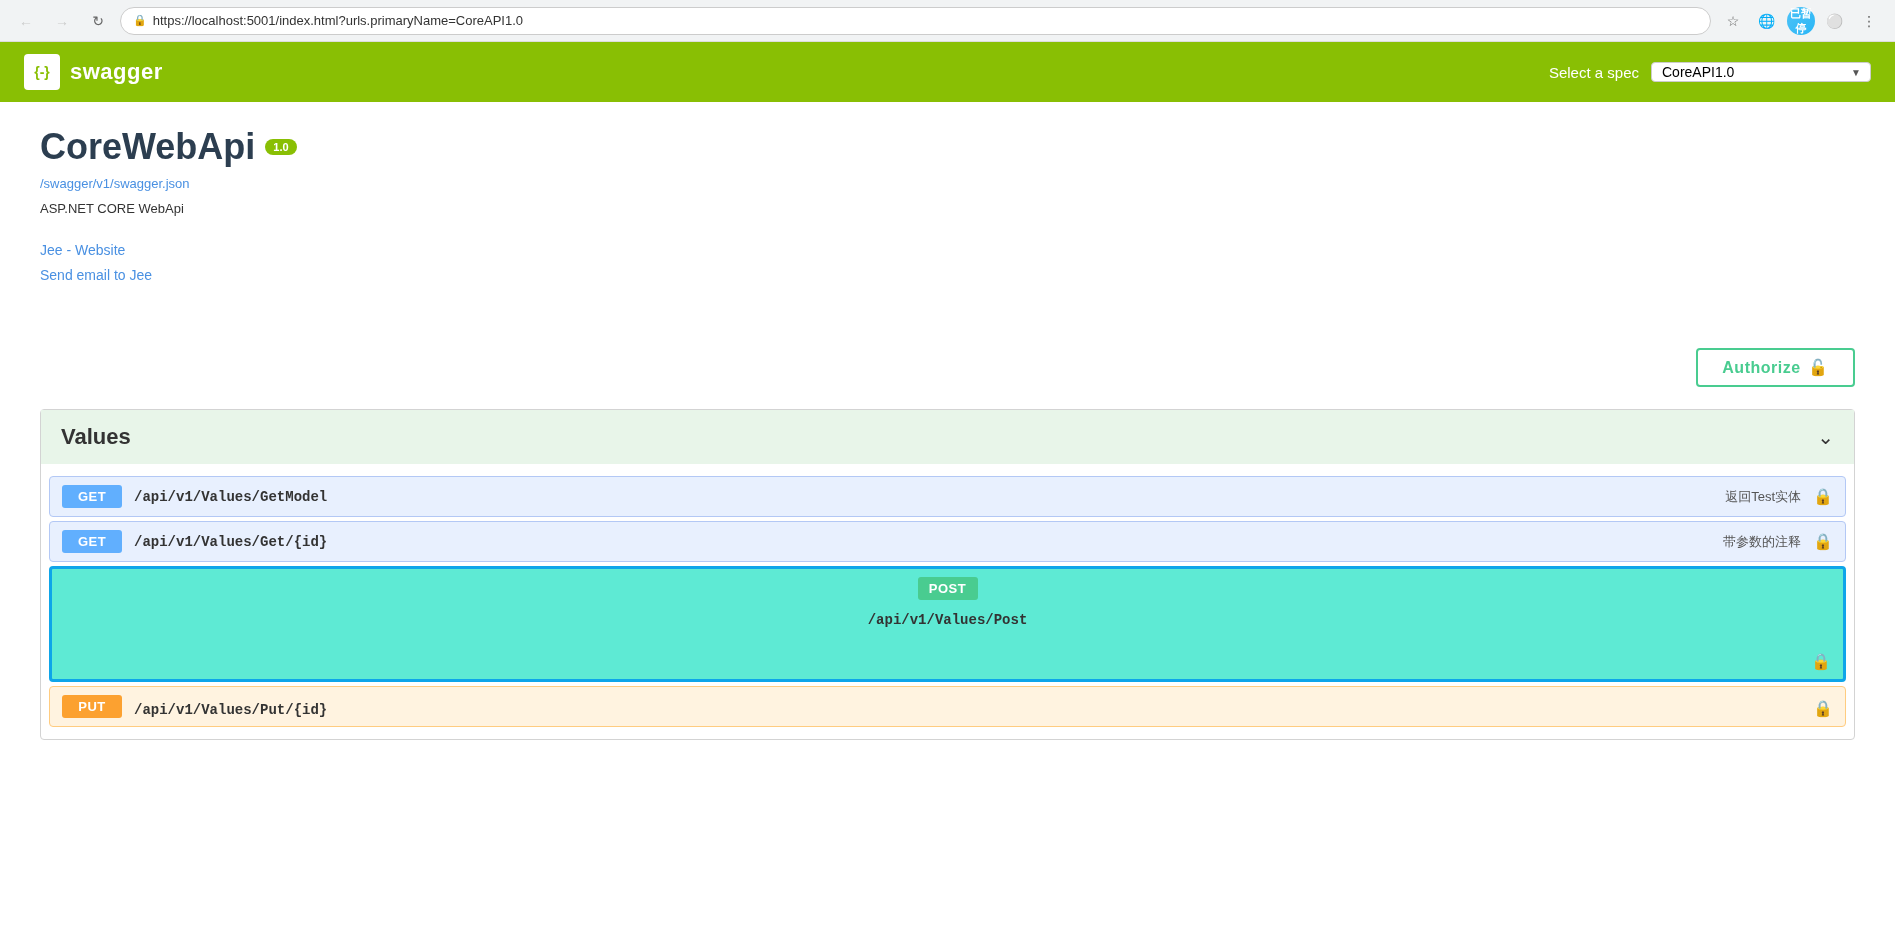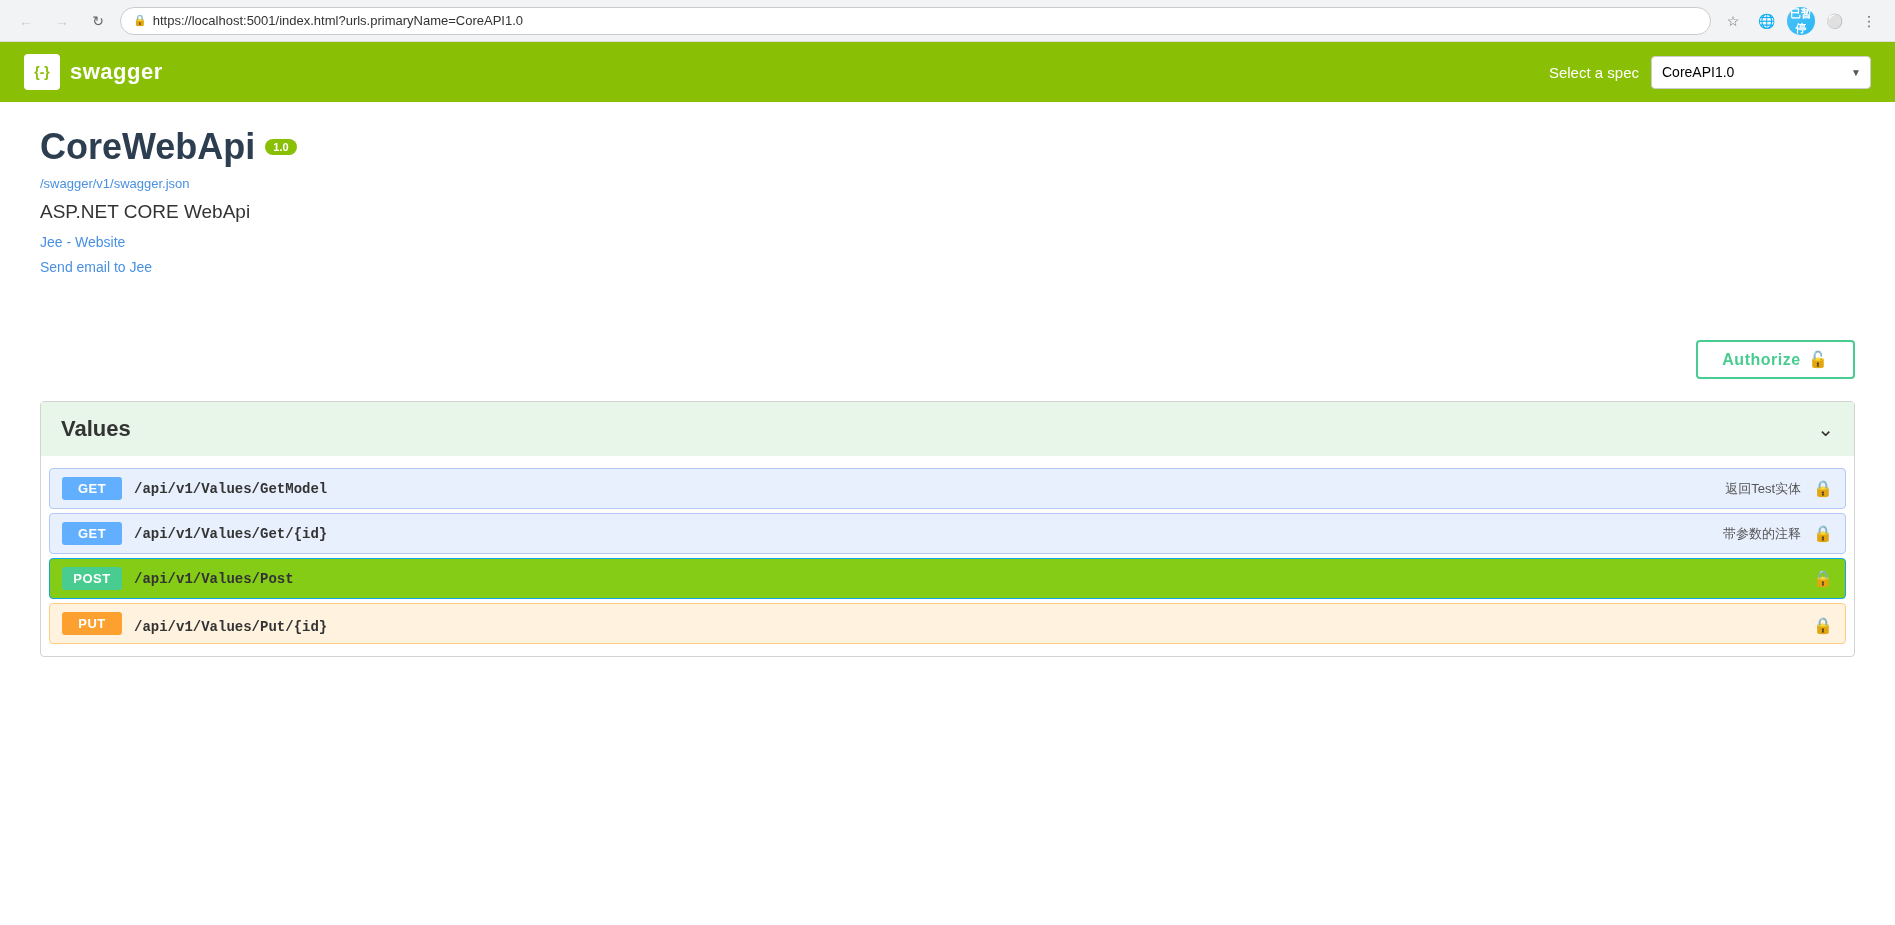--- a/index.html
+++ b/index.html
@@ -107,21 +107,21 @@
       align-items: center;
       gap: 12px;
     }
     .swagger-spec-label {
       color: #fff;
       font-size: 15px;
       font-weight: 500;
       margin-left: 34px;
     }
     .swagger-spec-select {
-      height: 33px;
+      height: 20px;
       min-width: 220px;
       border: 1px solid #ccc;
       border-radius: 4px;
       padding: 0 10px;
       font-size: 14px;
       background: #fff;
       cursor: pointer;
       appearance: none;
       -webkit-appearance: none;
       padding-right: 30px;
@@ -170,23 +170,23 @@
       font-weight: 600;
     }
     .api-json-link {
       color: #4990e2;
       font-size: 13px;
       text-decoration: none;
       display: block;
       margin-bottom: 10px;
     }
     .api-description {
-      font-size: 19px;
-      color: #333;
-      margin-bottom: 7px;
+      font-size: 13px;
+      color: #333;
+      margin-bottom: 22px;
     }
     .api-contact-link {
       color: #4990e2;
       font-size: 14px;
       text-decoration: none;
       display: block;
       line-height: 1.8;
     }
 
     
@@ -246,22 +246,23 @@
       margin: 4px 8px;
       border-radius: 4px;
       cursor: pointer;
       gap: 12px;
     }
     .endpoint-row.get {
       background: #e8f0fe;
       border: 1px solid #b3c8f5;
     }
     .endpoint-row.post {
-      background: #84cc16;
-      border: 1px solid #0ea5e9;
+      background: #5eead4;
+      border: 3px solid #0ea5e9;
+      flex-direction: column;
     }
     .endpoint-row.put {
       background: #fff3e0;
       border: 1px solid #ffcc80;
       align-items: flex-end;
     }
     .method-badge {
       display: inline-block;
       padding: 4px 10px;
       border-radius: 3px;

